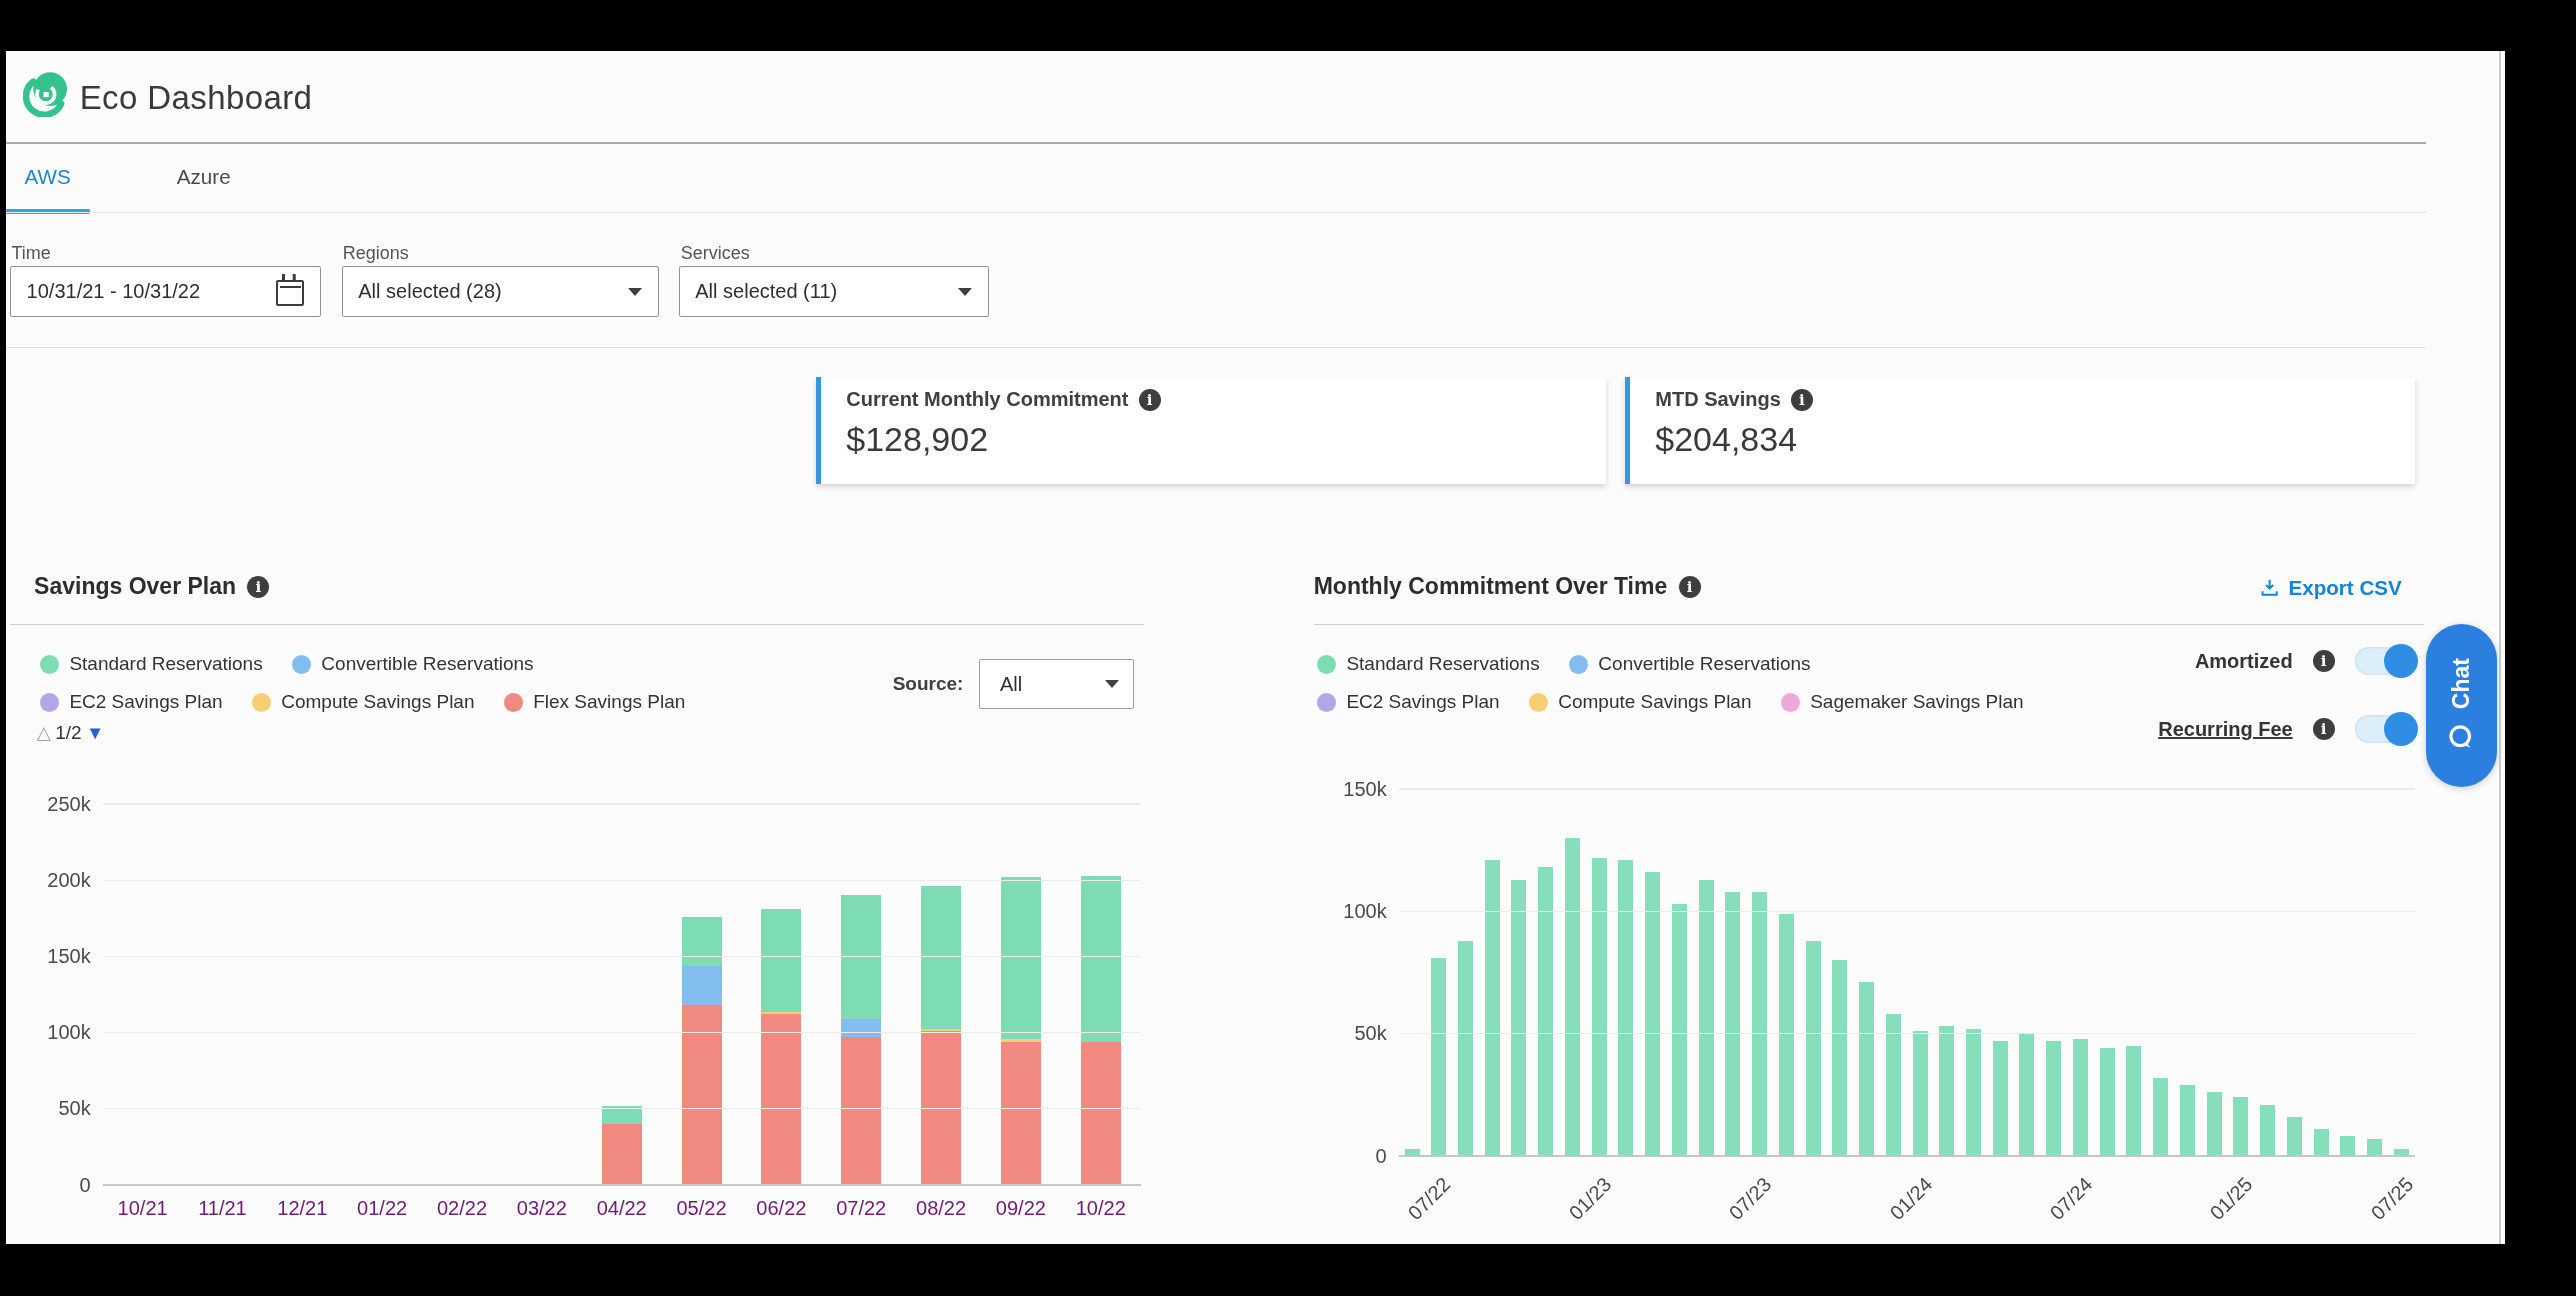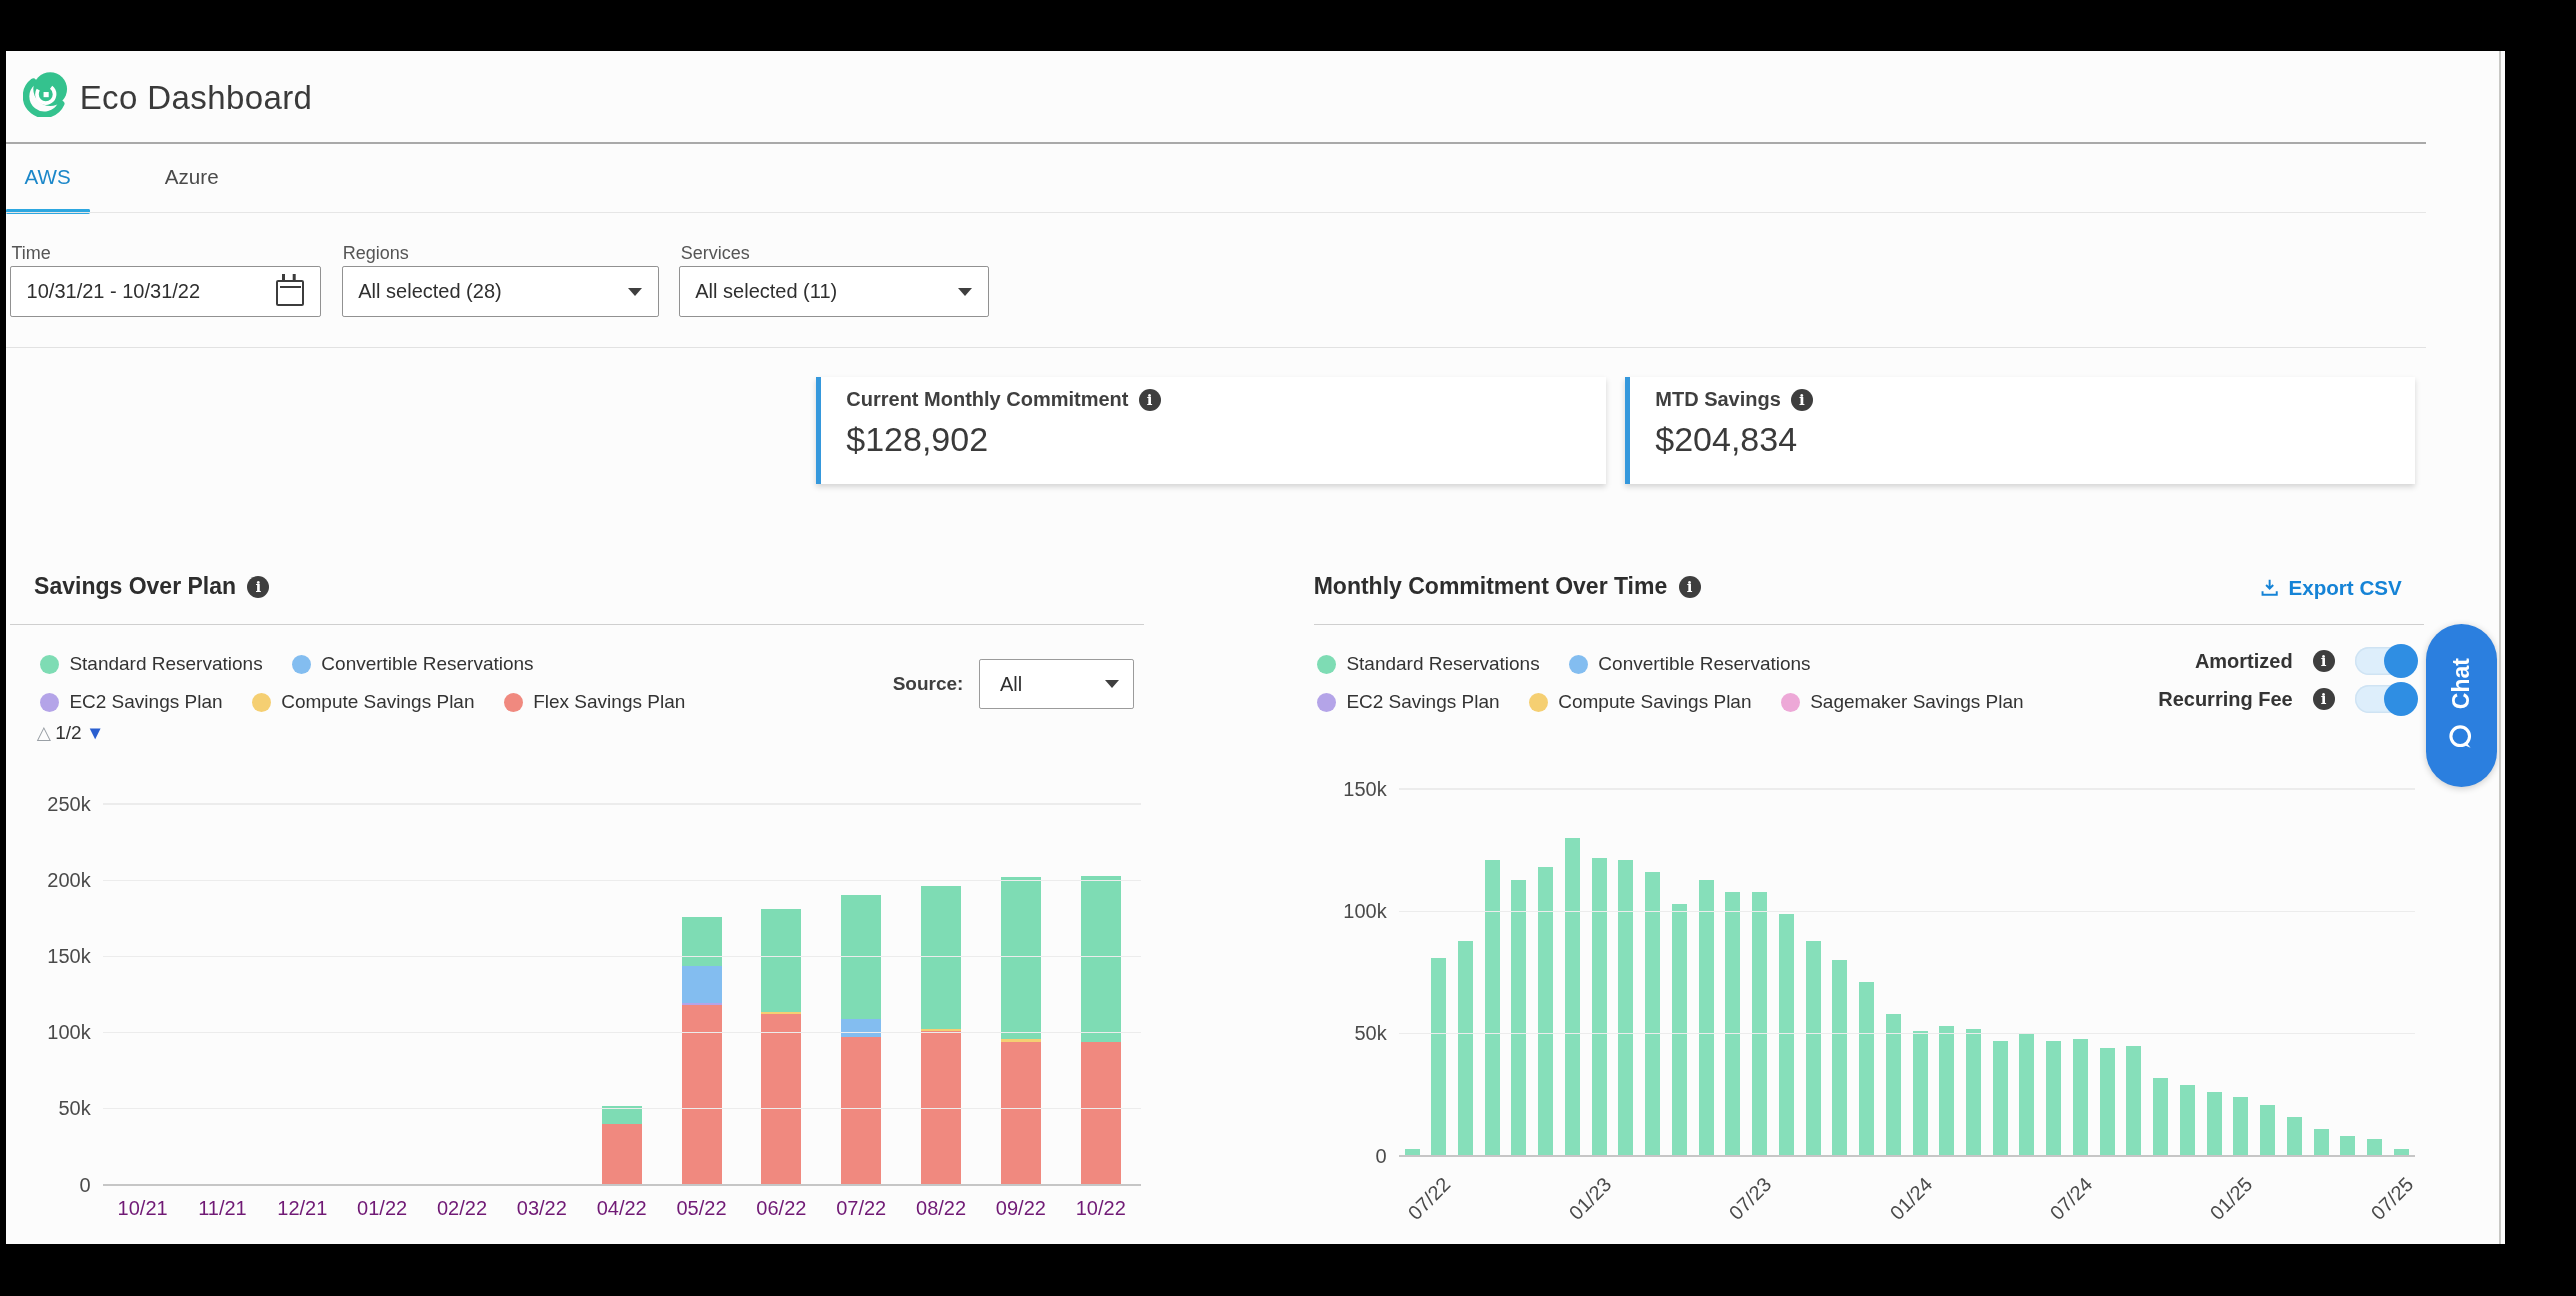--- a/index.html
+++ b/index.html
@@ -10,21 +10,21 @@
   .content{position:absolute;left:5.7px;top:51px;width:2499px;height:1193px;background:#fcfcfc;overflow:hidden;}
 
   
   .logo{position:absolute;left:17px;top:18.5px;width:47px;height:47px;}
   .app-title{position:absolute;left:74px;top:28.4px;font-size:33px;font-weight:500;color:#3a3a3a;letter-spacing:0.4px;}
   .hdr-line{position:absolute;left:0;top:91px;width:2420px;height:2.1px;background:#a9a9a9;}
 
   
   .tab{position:absolute;top:114px;font-size:20.6px;color:#4a4a4a;cursor:pointer;text-align:center;}
   .tab-aws{left:0;width:84px;color:#1b87c9;font-weight:500;}
-  .tab-azure{left:140px;width:92px;}
+  .tab-azure{left:152px;width:92px;}
   .tab-underline{position:absolute;left:0;top:158px;width:84px;height:5px;background:#2da7e0;border-radius:1.4px;}
   .tabs-line{position:absolute;left:0;top:161px;width:2420px;height:1.4px;background:#e6e6e6;}
 
   
   .filter-label{position:absolute;top:192px;font-size:18px;color:#555;}
   .filter-box{position:absolute;top:215px;height:51px;background:#fff;border:1.4px solid #919191;border-radius:2.1px;
     display:flex;align-items:center;justify-content:space-between;padding:0 15.6px;box-sizing:border-box;font-size:20px;color:#2f2f2f;cursor:pointer;}
   .cal{width:24px;height:21.3px;border:2.1px solid #3c3c3c;border-radius:2.1px;position:relative;margin-top:2.8px;}
   .cal::before{content:"";position:absolute;top:-7.8px;left:3.6px;width:2.8px;height:5.7px;background:#3c3c3c;box-shadow:10.7px 0 #3c3c3c;}
   .cal::after{content:"";position:absolute;top:3.6px;left:1.4px;right:1.4px;height:2.1px;background:#3c3c3c;}
@@ -317,21 +317,21 @@
           <span class="legend-label">Sagemaker Savings Plan</span>
         </span>
       </div>
     </div>
 
   <div class="toggle-row" style="top:596px;">
     <span class="toggle-label">Amortized</span>
     <span class="info"></span>
     <span class="switch"></span>
   </div>
-  <div class="toggle-row" style="top:634px;">
+  <div class="toggle-row" style="top:664px;text-decoration:underline;">
     <span class="toggle-label">Recurring Fee</span>
     <span class="info"></span>
     <span class="switch"></span>
   </div>
 
   <div class="plot" id="right-plot" style="left:1393px;top:738px;width:1016px;height:367px;">
     <div class="bars" id="right-bars">
         <div class="col">
           <div class="rbar" style="height: 2%; background: rgb(134, 223, 186);"></div>
         </div>

